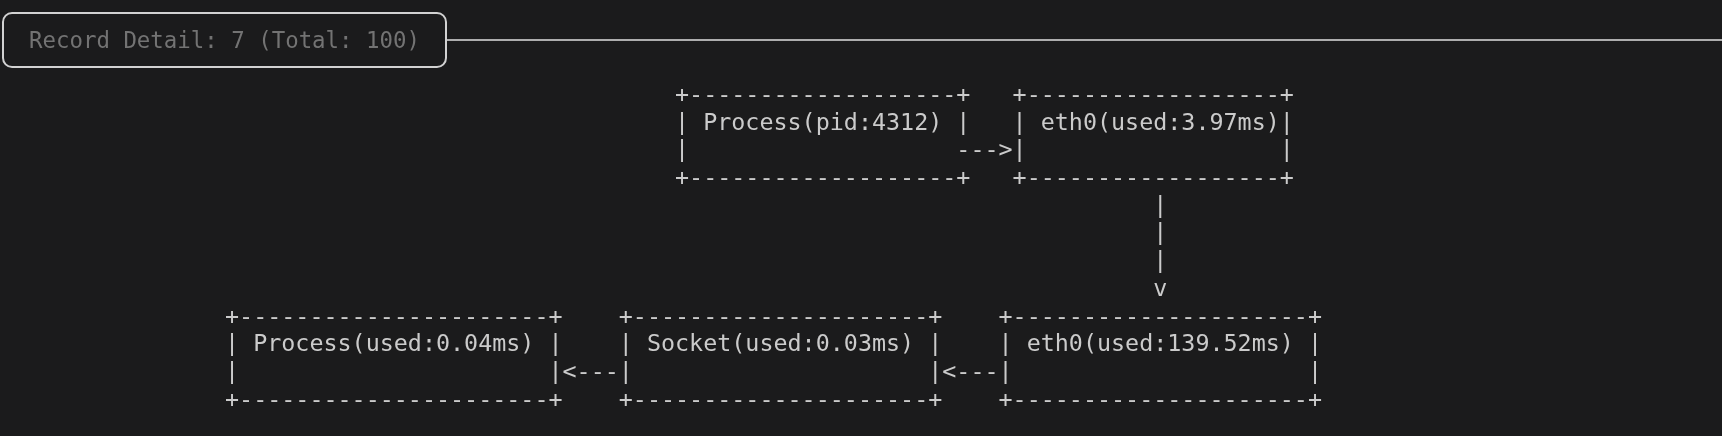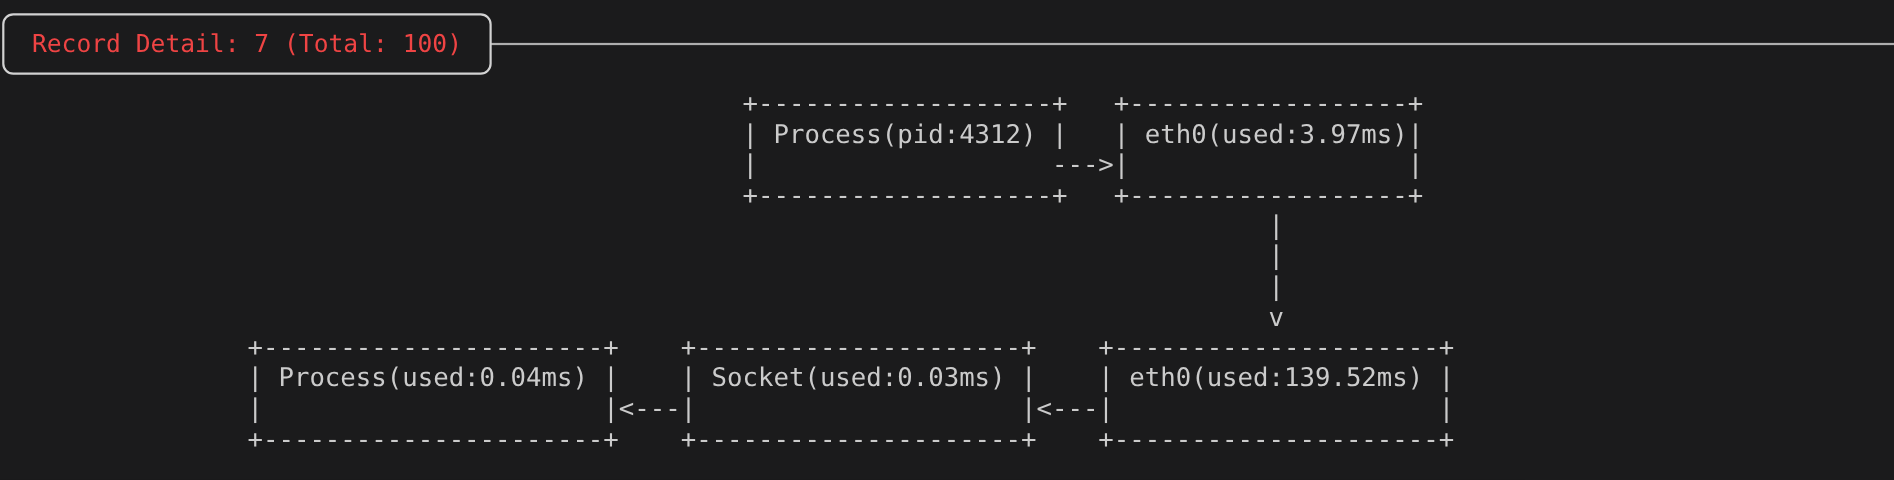--- a/index.html
+++ b/index.html
@@ -28,21 +28,21 @@
     border: 2px solid #d2d2d2;
     border-radius: 10px;
     background: #1b1b1c;
     display: flex;
     align-items: center;
     justify-content: center;
     z-index: 2;
   }
   .title-pill span {
     font-size: 22.4px;
-    color: #ef4444;
+    color: #737373;
     white-space: pre;
   }
   .panel-line {
     position: absolute;
     top: 39px;
     left: 445px;
     right: 0;
     height: 2px;
     background: #aeaeae;
     z-index: 1;

